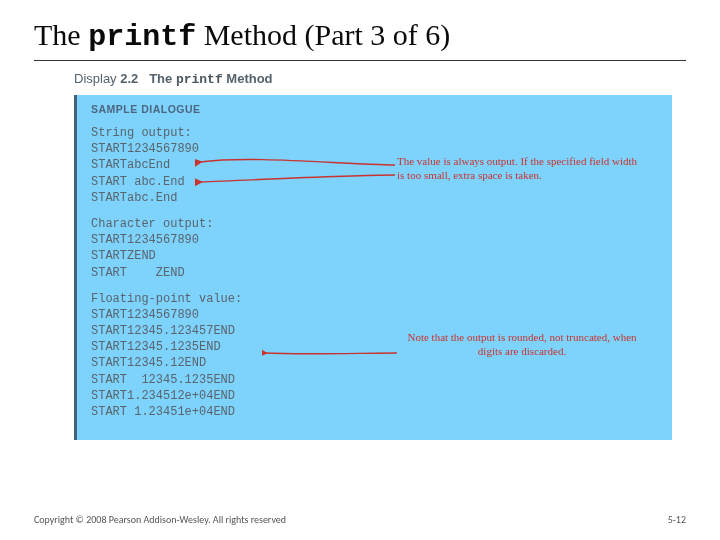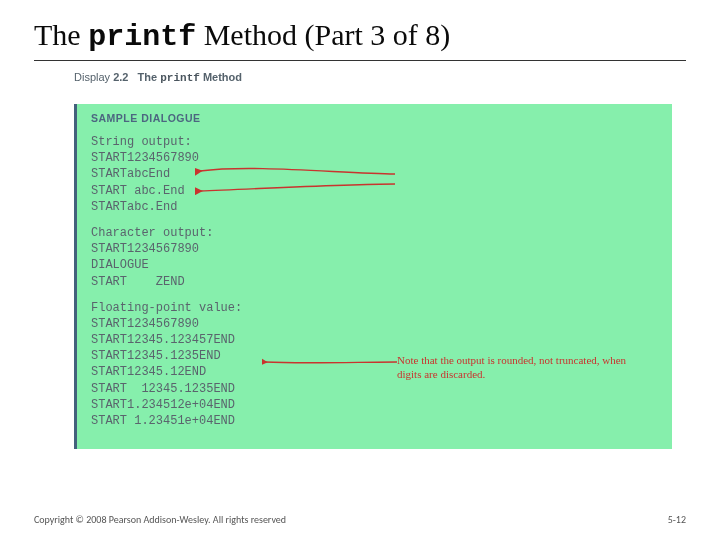--- a/index.html
+++ b/index.html
@@ -22,31 +22,31 @@
     color: #0a0a0a;
     border-bottom: 1.5px solid #333;
     padding-bottom: 6px;
     margin-bottom: 10px;
     font-weight: normal;
   }
   .title .plain { font-family: Georgia, serif; }
   .title .mono { font-family: 'Courier New', monospace; font-weight: bold; }
   .display-line {
     font-family: Arial, Helvetica, sans-serif;
-    font-size: 11px;
+    font-size: 13px;
     color: #55626c;
-    margin: 0 0 20px 40px;
+    margin: 0 0 8px 40px;
   }
   .display-line .num { font-weight: bold; }
   .display-line .mono2 { font-family: 'Courier New', monospace; font-weight: bold; color:#4a555e; }
   .panel {
     margin-left: 40px;
     width: 598px;
     border-left: 3px solid #43617c;
-    background: #86efac;
+    background: #7dd3fc;
     padding: 8px 12px 10px 14px;
     position: relative;
   }
   .sample-title {
     font-family: Arial, Helvetica, sans-serif;
     font-size: 10.5px;
     letter-spacing: 0.5px;
     color: #4c6680;
     font-weight: bold;
     font-variant: small-caps;
@@ -62,21 +62,21 @@
   .block { margin-bottom: 10px; }
   .annot {
     position: absolute;
     font-family: 'Comic Sans MS','Chalkboard SE',cursive;
     font-size: 11px;
     color: #c9332e;
     line-height: 1.25;
     width: 250px;
   }
   .annot1 { top: 60px; left: 320px; }
-  .annot2 { top: 250px; left: 320px; }
+  .annot2 { top: 236px; left: 320px; text-align: center; }
   .arrow {
     position: absolute;
     pointer-events: none;
   }
   .footer {
     position: absolute;
     bottom: 14px;
     left: 34px;
     right: 34px;
     font-family: Calibri, Arial, sans-serif;
@@ -86,50 +86,51 @@
     justify-content: space-between;
     gap: 44px;
   }
 </style>
 </head>
 <body>
 
 <div class="slide">
 
   <h1 class="title">
-    <span class="plain">The </span><span class="mono">printf</span><span class="plain"> Method (Part 3 of 8)</span>
+    <span class="plain">The </span><span class="mono">printf</span><span class="plain"> Method (Part 3 of 6)</span>
   </h1>
 
   <div class="display-line">
     <span>Display</span>
     <span class="num">2.2</span>&nbsp;&nbsp;
     <b><span>The </span></b><span class="mono2">printf</span><b><span> Method</span></b>
   </div>
 
   <div class="panel">
     <div class="sample-title">SAMPLE DIALOGUE</div>
 
     <div class="block code">String output:
 START1234567890
 STARTabcEnd
 START abc.End
 STARTabc.End</div>
     <div class="block code">Character output:
 START1234567890
-DIALOGUE
+STARTZEND
 START    ZEND</div>
     <div class="block code">Floating-point value:
 START1234567890
 START12345.123457END
 START12345.1235END
 START12345.12END
 START  12345.1235END
 START1.234512e+04END
 START 1.23451e+04END</div>
 
+    <div class="annot annot1">The value is always output. If the specified field width is too small, extra space is taken.</div>
     <div class="annot annot2">Note that the output is rounded, not truncated, when digits are discarded.</div>
 
     <svg class="arrow" style="top:55px;left:118px" width="205" height="40">
       <defs>
           <marker id="ah1" markerWidth="7" markerHeight="7" refX="2" refY="3" orient="auto">
             <path d="M6,0 L0,3 L6,6 Z" fill="#c9332e"></path>
           </marker>
         </defs>
       <path d="M200,15 C150,15 60,5 5,12" stroke="#c9332e" stroke-width="1.4" fill="none" marker-end="url(#ah1)"></path>
     </svg>

